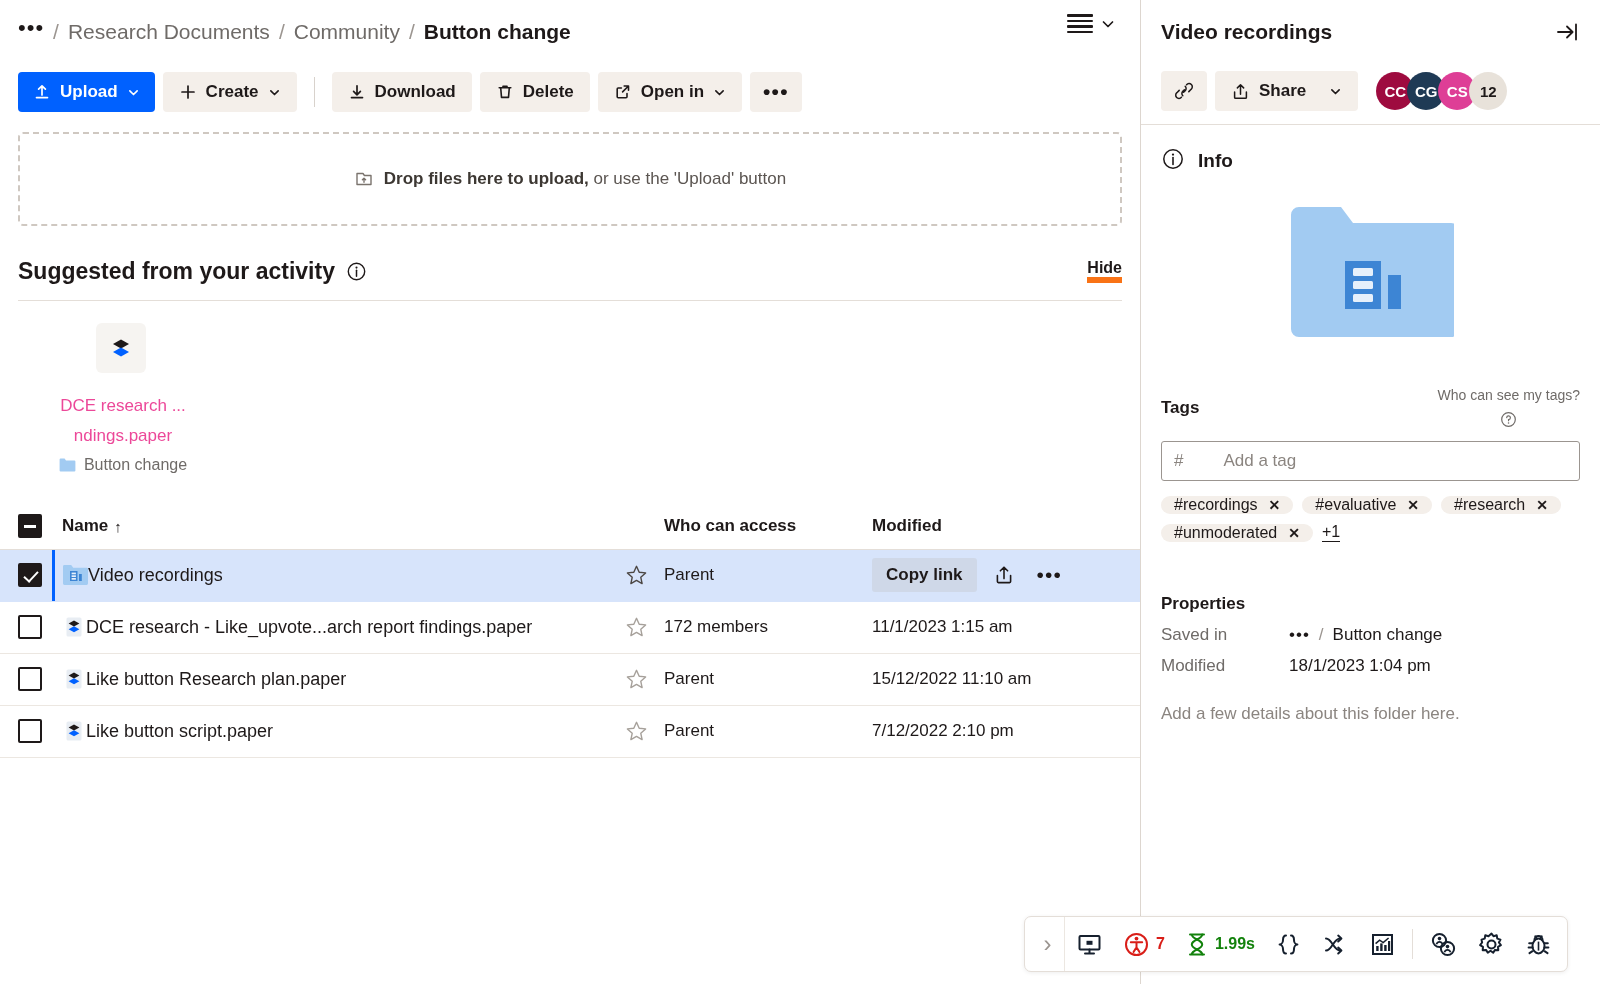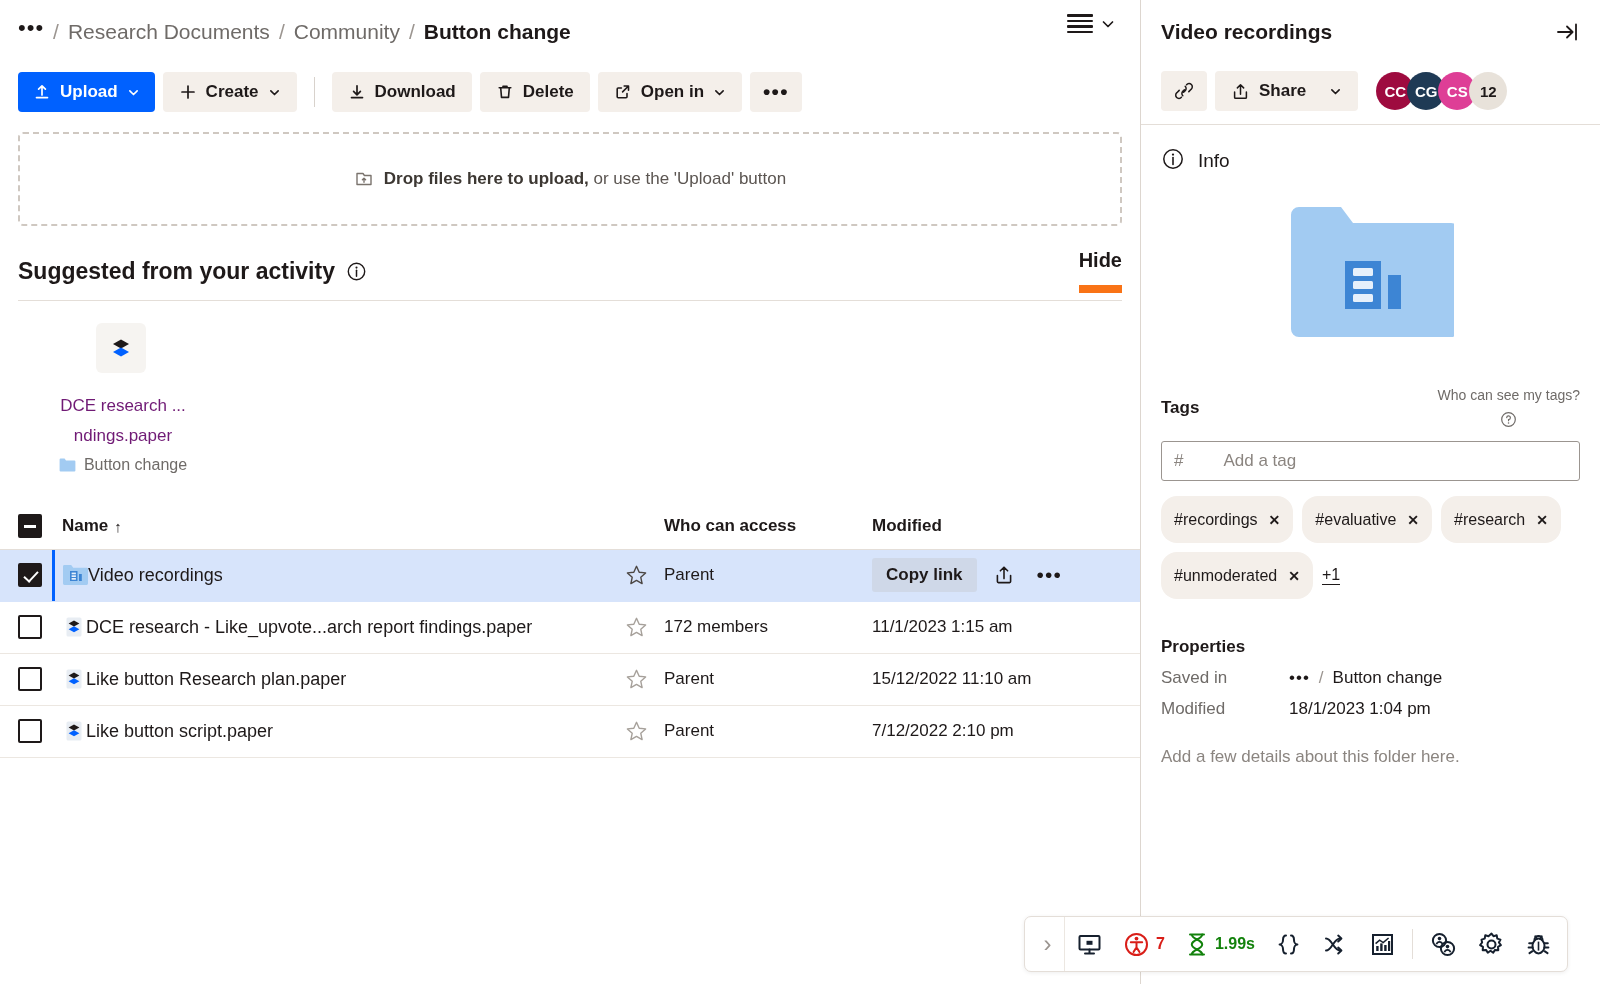--- a/index.html
+++ b/index.html
@@ -62,34 +62,34 @@
   .dz-strong { font-weight: 700; color: #3d3833; }
 
   
   .sug-head {
     display: flex; align-items: center;
     margin: 28px 18px 0 18px; height: 34px;
   }
   .sug-title { font-size: 23px; font-weight: 600; color: #1e1919; }
   .sug-info { margin-left: 11px; display: inline-flex; cursor: pointer; }
   .sug-hide {
-    margin-left: auto; font-size: 20px; font-weight: 600; color: #1e1919;
-    border-bottom: 8px solid #f97316; padding-bottom: 13px; cursor: pointer;
+    margin-left: auto; font-size: 16px; font-weight: 600; color: #1e1919;
+    border-bottom: 6px solid #f97316; padding-bottom: 0; cursor: pointer;
   }
   .sug-rule { margin: 12px 18px 0 18px; height: 1px; background: #e4ded8; }
 
   .sug-cards { padding: 22px 18px 0 18px; display: flex; gap: 24px; }
   .sug-card { width: 210px; cursor: pointer; }
   .sug-thumb {
     width: 50px; height: 50px; border-radius: 6px; background: #f6f4f1;
     display: flex; align-items: center; justify-content: center;
     margin: 0 0 0 78px;
   }
   .sug-name {
-    margin-top: 18px; font-size: 17px; color: #701a75; line-height: 1.78;
+    margin-top: 18px; font-size: 17px; color: #ec4899; line-height: 1.78;
     text-align: center;
   }
   .sug-loc {
     margin-top: 4px; display: flex; align-items: center; gap: 8px;
     justify-content: center; font-size: 16px; color: #6f6b68;
   }
 
   
   .table { margin-top: 30px; }
   .thead {
@@ -157,21 +157,21 @@
     display: flex; align-items: center; justify-content: center;
     font-size: 15px; font-weight: 700; color: #ffffff;
     margin-left: -7px; cursor: pointer;
   }
   .av:first-child { margin-left: 0; }
   .av.count { background: #e8e2da; color: #1e1919; }
 
   .panel-sep { height: 1px; background: #e4ded8; margin: 6px 0 0 0; }
 
   .info-head { display: flex; align-items: center; gap: 13px; padding: 22px 20px 0 20px; }
-  .info-label { font-size: 19px; font-weight: 400; }
+  .info-label { font-size: 19px; font-weight: 700; }
 
   .folder-hero { display: flex; justify-content: center; padding: 28px 0 4px 0; }
 
   .sect { padding: 0 20px; }
   .sect-head { display: flex; align-items: center; margin-top: 40px; }
   .sect-title { font-size: 17px; font-weight: 700; color: #1e1919; }
   .sect-aside { margin-left: auto; display: flex; align-items: center; gap: 8px; font-size: 14px; color: #6f6b68; cursor: pointer; flex-direction: column; }
 
   .tag-input {
     margin-top: 13px; width: 100%; height: 40px;
@@ -182,27 +182,27 @@
   .tag-hash { color: #8b8580; font-size: 17px; }
   .tag-input input {
     border: none; outline: none; flex: 1; font-family: inherit;
     font-size: 17px; color: #1e1919; background: transparent; margin-left: 32px;
   }
   .tag-input input::placeholder { color: #8b8580; }
 
   .taglist { display: flex; flex-wrap: wrap; gap: 9px; margin-top: 15px; align-items: center; }
   .tag {
     display: inline-flex; align-items: center; gap: 11px;
-    background: #f4efea; border-radius: 16px; height: 47px; padding: 0 13px;
+    background: #f4efea; border-radius: 16px; height: 18px; padding: 0 13px;
     font-size: 16px; color: #1e1919; cursor: pointer;
   }
   .tag .x { font-size: 14px; font-weight: 700; }
   .tag-more { font-size: 16px; color: #1e1919; border-bottom: 1.5px solid #1e1919; cursor: pointer; }
 
-  .props { margin-top: 38px; }
+  .props { margin-top: 52px; }
   .prop-row { display: flex; align-items: center; margin-top: 11px; font-size: 17px; }
   .prop-key { width: 128px; flex: none; color: #6f6b68; }
   .prop-val { color: #1e1919; display: flex; align-items: center; gap: 9px; }
   .prop-val .mini-dots { font-size: 17px; letter-spacing: 1px; line-height: .6; color: #1e1919; }
   .prop-val .slash { color: #9b9590; }
   .desc { margin-top: 28px; font-size: 17px; color: #8b8580; cursor: text; }
 
   
   .devbar {
     position: absolute; right: 32px; bottom: 12px;

